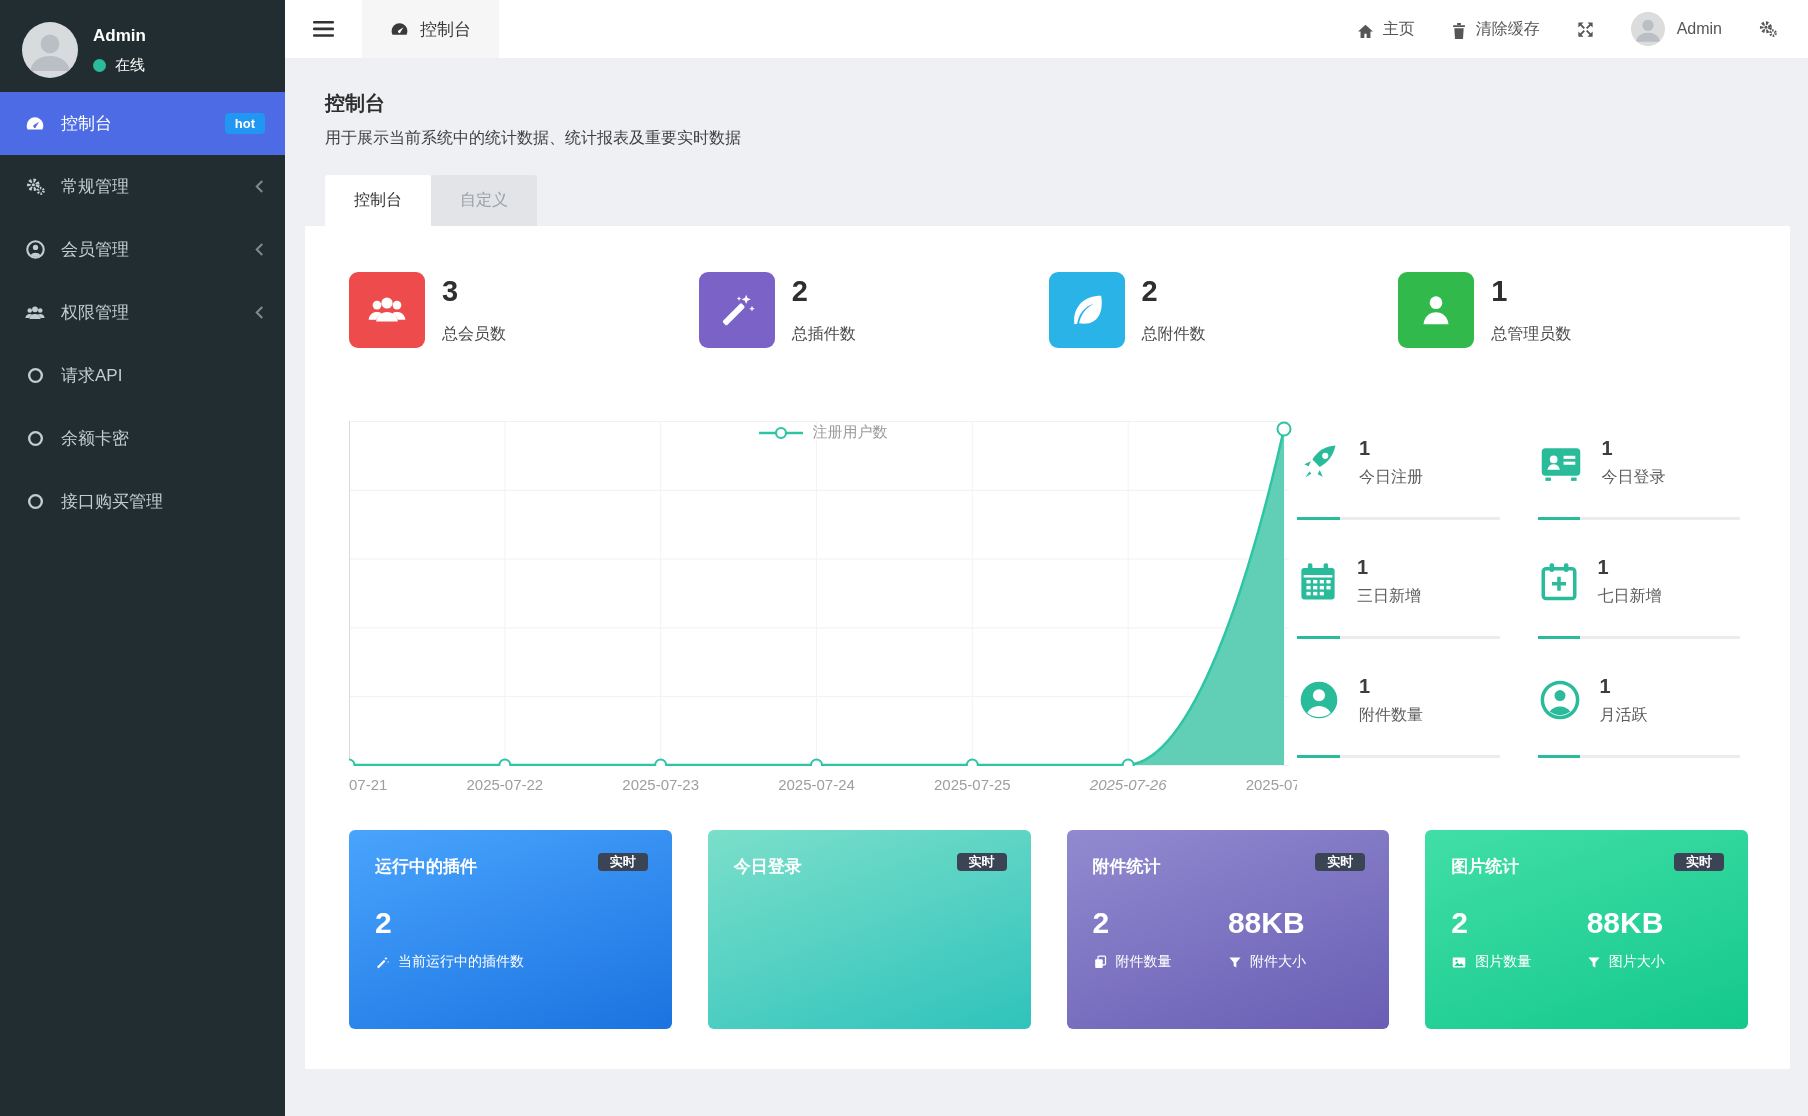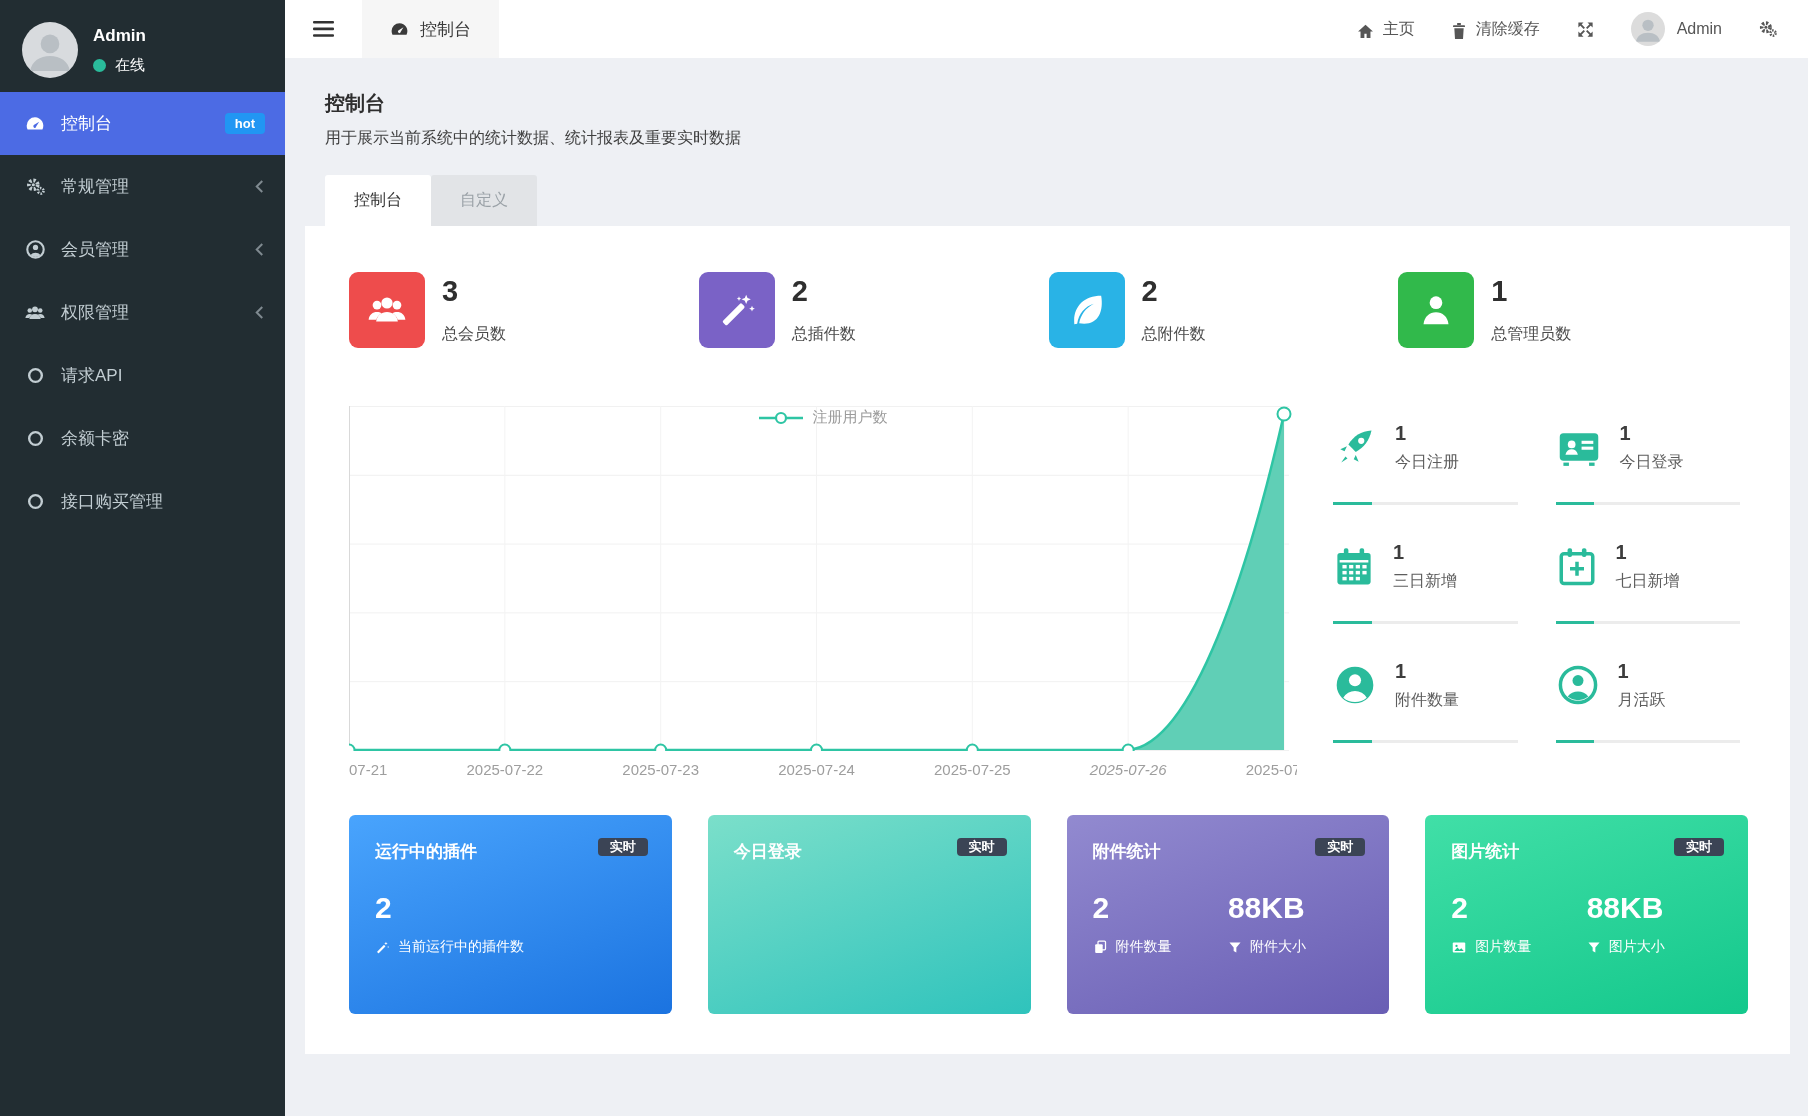--- a/index.html
+++ b/index.html
@@ -51,21 +51,21 @@
 
   
   .stats-row { display:flex; }
   .stat { width:25%; display:flex; gap:17px; }
   .stat-icon { width:76px; height:76px; border-radius:9px; color:#fff; display:flex; align-items:center; justify-content:center; flex:none; }
   .stat-text { display:flex; flex-direction:column; justify-content:space-between; padding:5px 0 3px; }
   .stat-value { font-size:29px; font-weight:bold; color:#2f2f2f; line-height:1; }
   .stat-label { font-size:16px; color:#4a4a4a; }
 
   
-  .middle-row { display:flex; margin-top:58px;gap:36px; }
+  .middle-row { display:flex; margin-top:73px; }
   .chart-wrap { width:948px; position:relative; }
   .chart-plot { width:948px; height:345px; overflow:hidden; position:relative; }
   .chart-legend { position:absolute; top:2px; left:0; width:100%; display:flex; justify-content:center; align-items:center; gap:10px; color:#9b9b9b; font-size:15px; z-index:2; cursor:pointer; }
   .chart-xlabels { position:relative; height:26px; margin-top:10px; overflow:hidden; }
   .chart-xlabels span { position:absolute; top:0; white-space:nowrap; font-size:15px; color:#9e9e9e; }
   .mini-grid { margin-left:auto; width:468px; display:grid; grid-template-columns:1fr 1fr; column-gap:30px; align-content:start; }
   .mini-top { display:flex; align-items:center; gap:18px; min-height:82px; }
   .mini-icon { color:#2abb9b; flex:none; }
   .mini-value { font-size:20px; font-weight:bold; color:#3d3d3d; }
   .mini-label { font-size:16px; color:#5d5d5d; margin-top:7px; }

